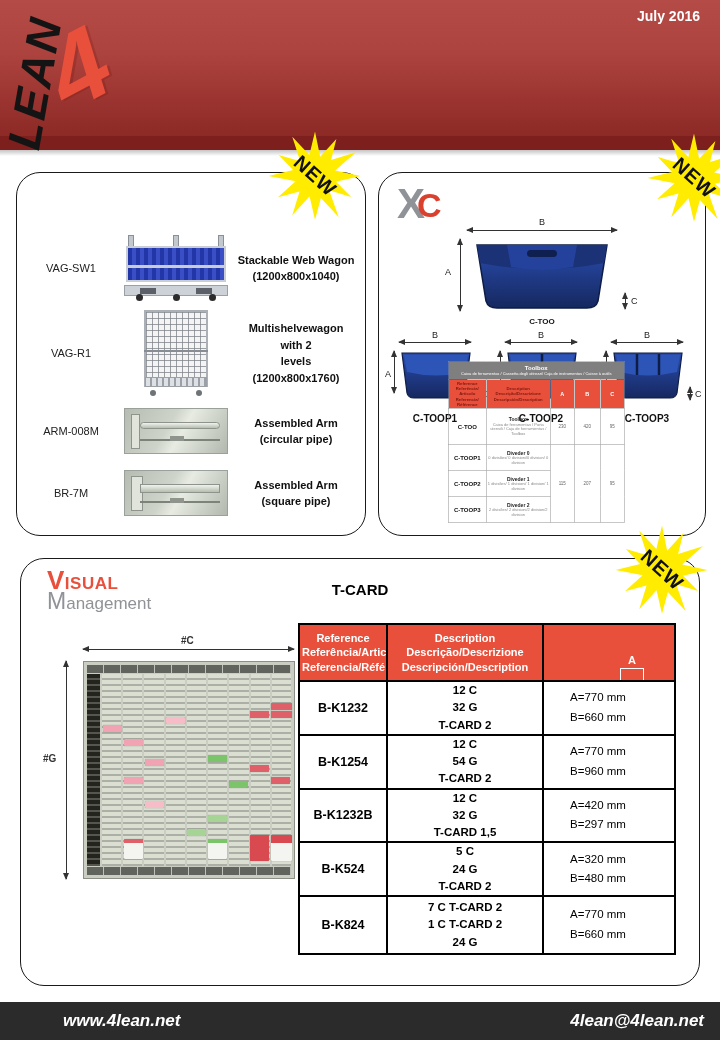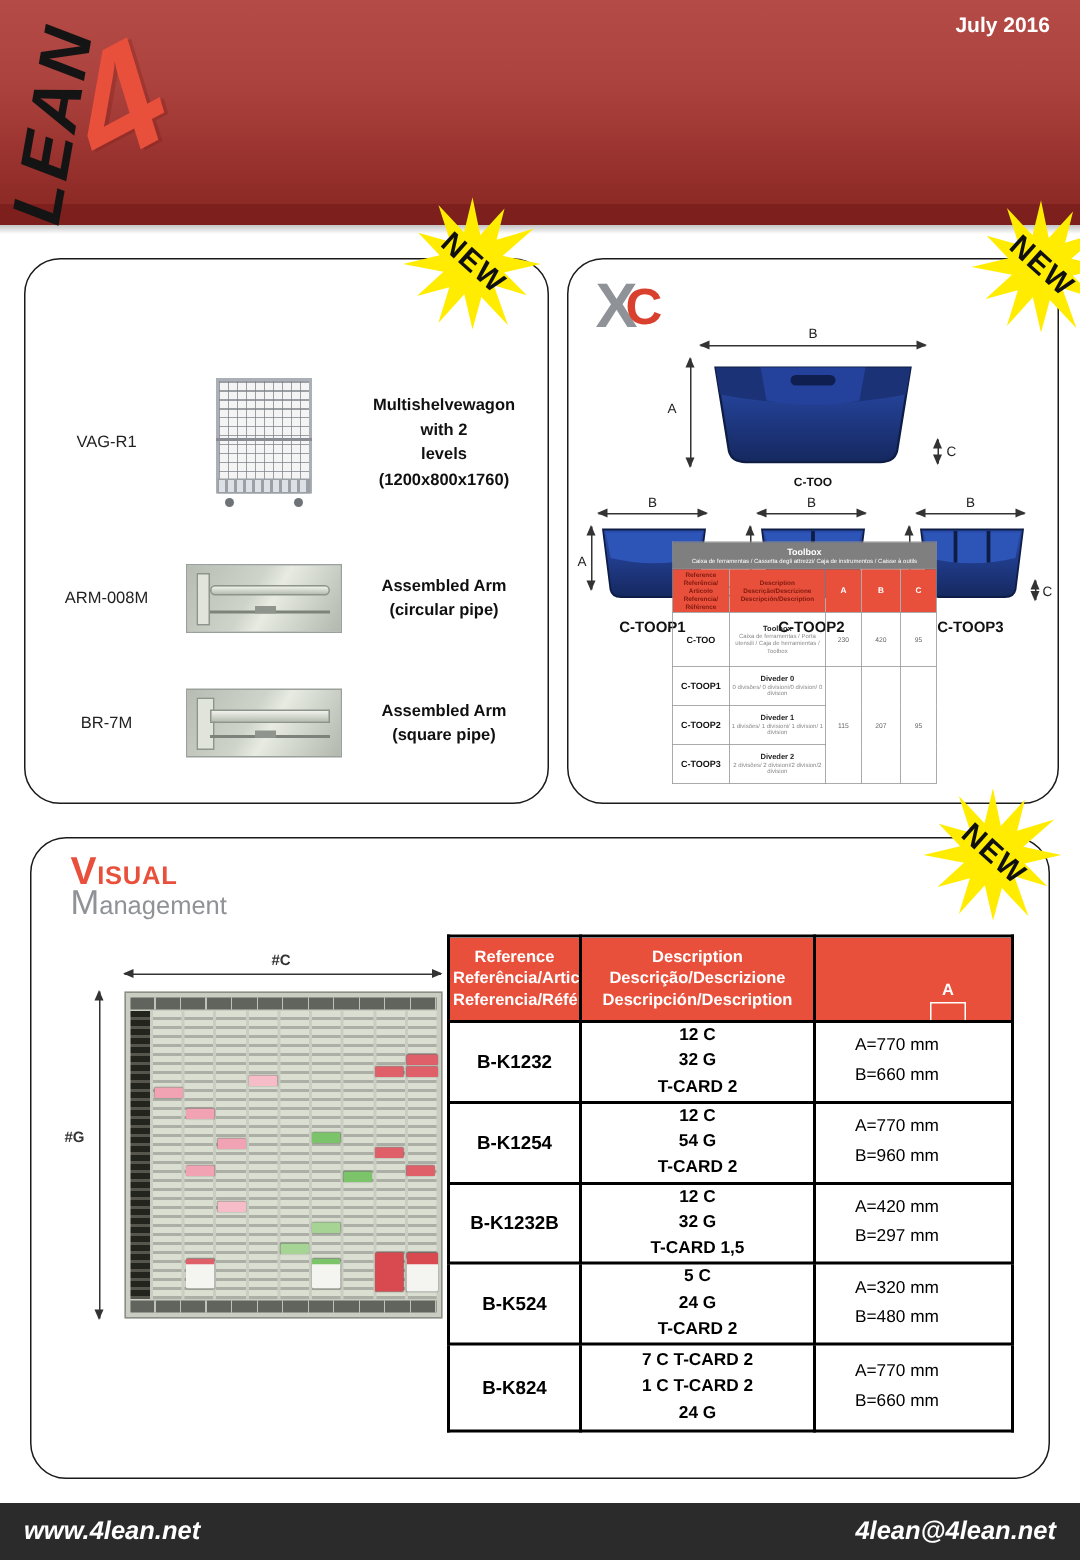--- a/index.html
+++ b/index.html
@@ -146,40 +146,61 @@
   .vmt-desc { font-weight:bold; font-size:11.5px; text-align:center; color:#000; line-height:1.5; }
   .vmt-dims { font-size:11.5px; text-align:left; padding-left:26px; color:#000; line-height:1.7; }
   .diag { position:relative; width:100%; height:100%; }
   .diag-rect { position:absolute; left:74px; top:15px; width:24px; height:36px; border:1.5px solid #fff; }
   .diag-a { position:absolute; left:82px; top:0px; color:#fff; font-size:11px; font-weight:bold; }
   .diag-b { position:absolute; left:58px; top:26px; color:#fff; font-size:11px; font-weight:bold; }
 
   
   .footer { position:absolute; left:0; bottom:0; width:720px; height:38px; background:var(--footer-bg,#2b2b2b);
     display:flex; align-items:center; justify-content:space-between; padding:0 16px; z-index:4; }
-  .footer span { color:#fff; font-size:17px; font-weight:bold; font-style:italic; }
+  .footer span { color:#fff; font-size:17px; font-weight:bold; font-style:italic;margin-left:47px; }
 </style>
 </head>
 <body>
 
 <div class="page">
 
   <div class="header">
     <div class="header-band"></div>
   </div>
   <div class="header-shadow"></div>
   <div class="issue-date">July 2016</div>
   <div class="logo4lean">
     <span class="lean-text">LEAN</span>
     <span class="four-text">4</span>
   </div>
 
   <div class="panel panel-mw">
     <div class="mw-rows">
 
+      <div class="mw-row r1">
+        <div class="mw-code">VAG-SW1</div>
+        <div class="mw-img">
+          <div class="wagon1">
+            <span class="w1-post" style="left:4px"></span>
+              <span class="w1-post" style="left:49px"></span>
+              <span class="w1-post" style="right:4px"></span>
+            <div class="w1-body">
+                <div class="w1-split"></div>
+              </div>
+            <div class="w1-base"></div>
+            <span class="w1-slot" style="left:16px"></span>
+              <span class="w1-slot" style="right:16px"></span>
+            <span class="w1-wheel" style="left:12px"></span>
+              <span class="w1-wheel" style="left:49px"></span>
+              <span class="w1-wheel" style="right:12px"></span>
+          </div>
+        </div>
+        <div class="mw-desc pre">Stackable Web Wagon
+(1200x800x1040)</div>
+      </div>
 
       <div class="mw-row r2">
         <div class="mw-code">VAG-R1</div>
         <div class="mw-img">
           <div class="cart">
             <div class="cart-mesh"></div>
             <div class="cart-shelf"></div>
             <div class="cart-base"></div>
             <span class="cart-wheel" style="left:6px"></span>
               <span class="cart-wheel" style="right:6px"></span>
@@ -362,20 +383,21 @@
       </tbody>
         </table>
     </div>
   </div>
 
   <div class="panel panel-vm">
     <div class="vm-logo">
       <div class="vm-l1"><span class="vm-v">V</span><span>ISUAL</span></div>
       <div class="vm-l2"><span class="vm-m">M</span><span>anagement</span></div>
     </div>
+    <div class="vm-title">T-CARD</div>
 
     <div class="board-wrap">
       <span class="board-c-label">#C</span>
       <div class="h-arrow" style="left:40px;top:14px;width:211px"></div>
       <span class="board-g-label">#G</span>
       <div class="v-arrow" style="left:23px;top:26px;height:218px"></div>
       <div class="board">
         <div class="board-strip"></div>
         <div class="board-cols">
           <div class="bcol dark"></div>

